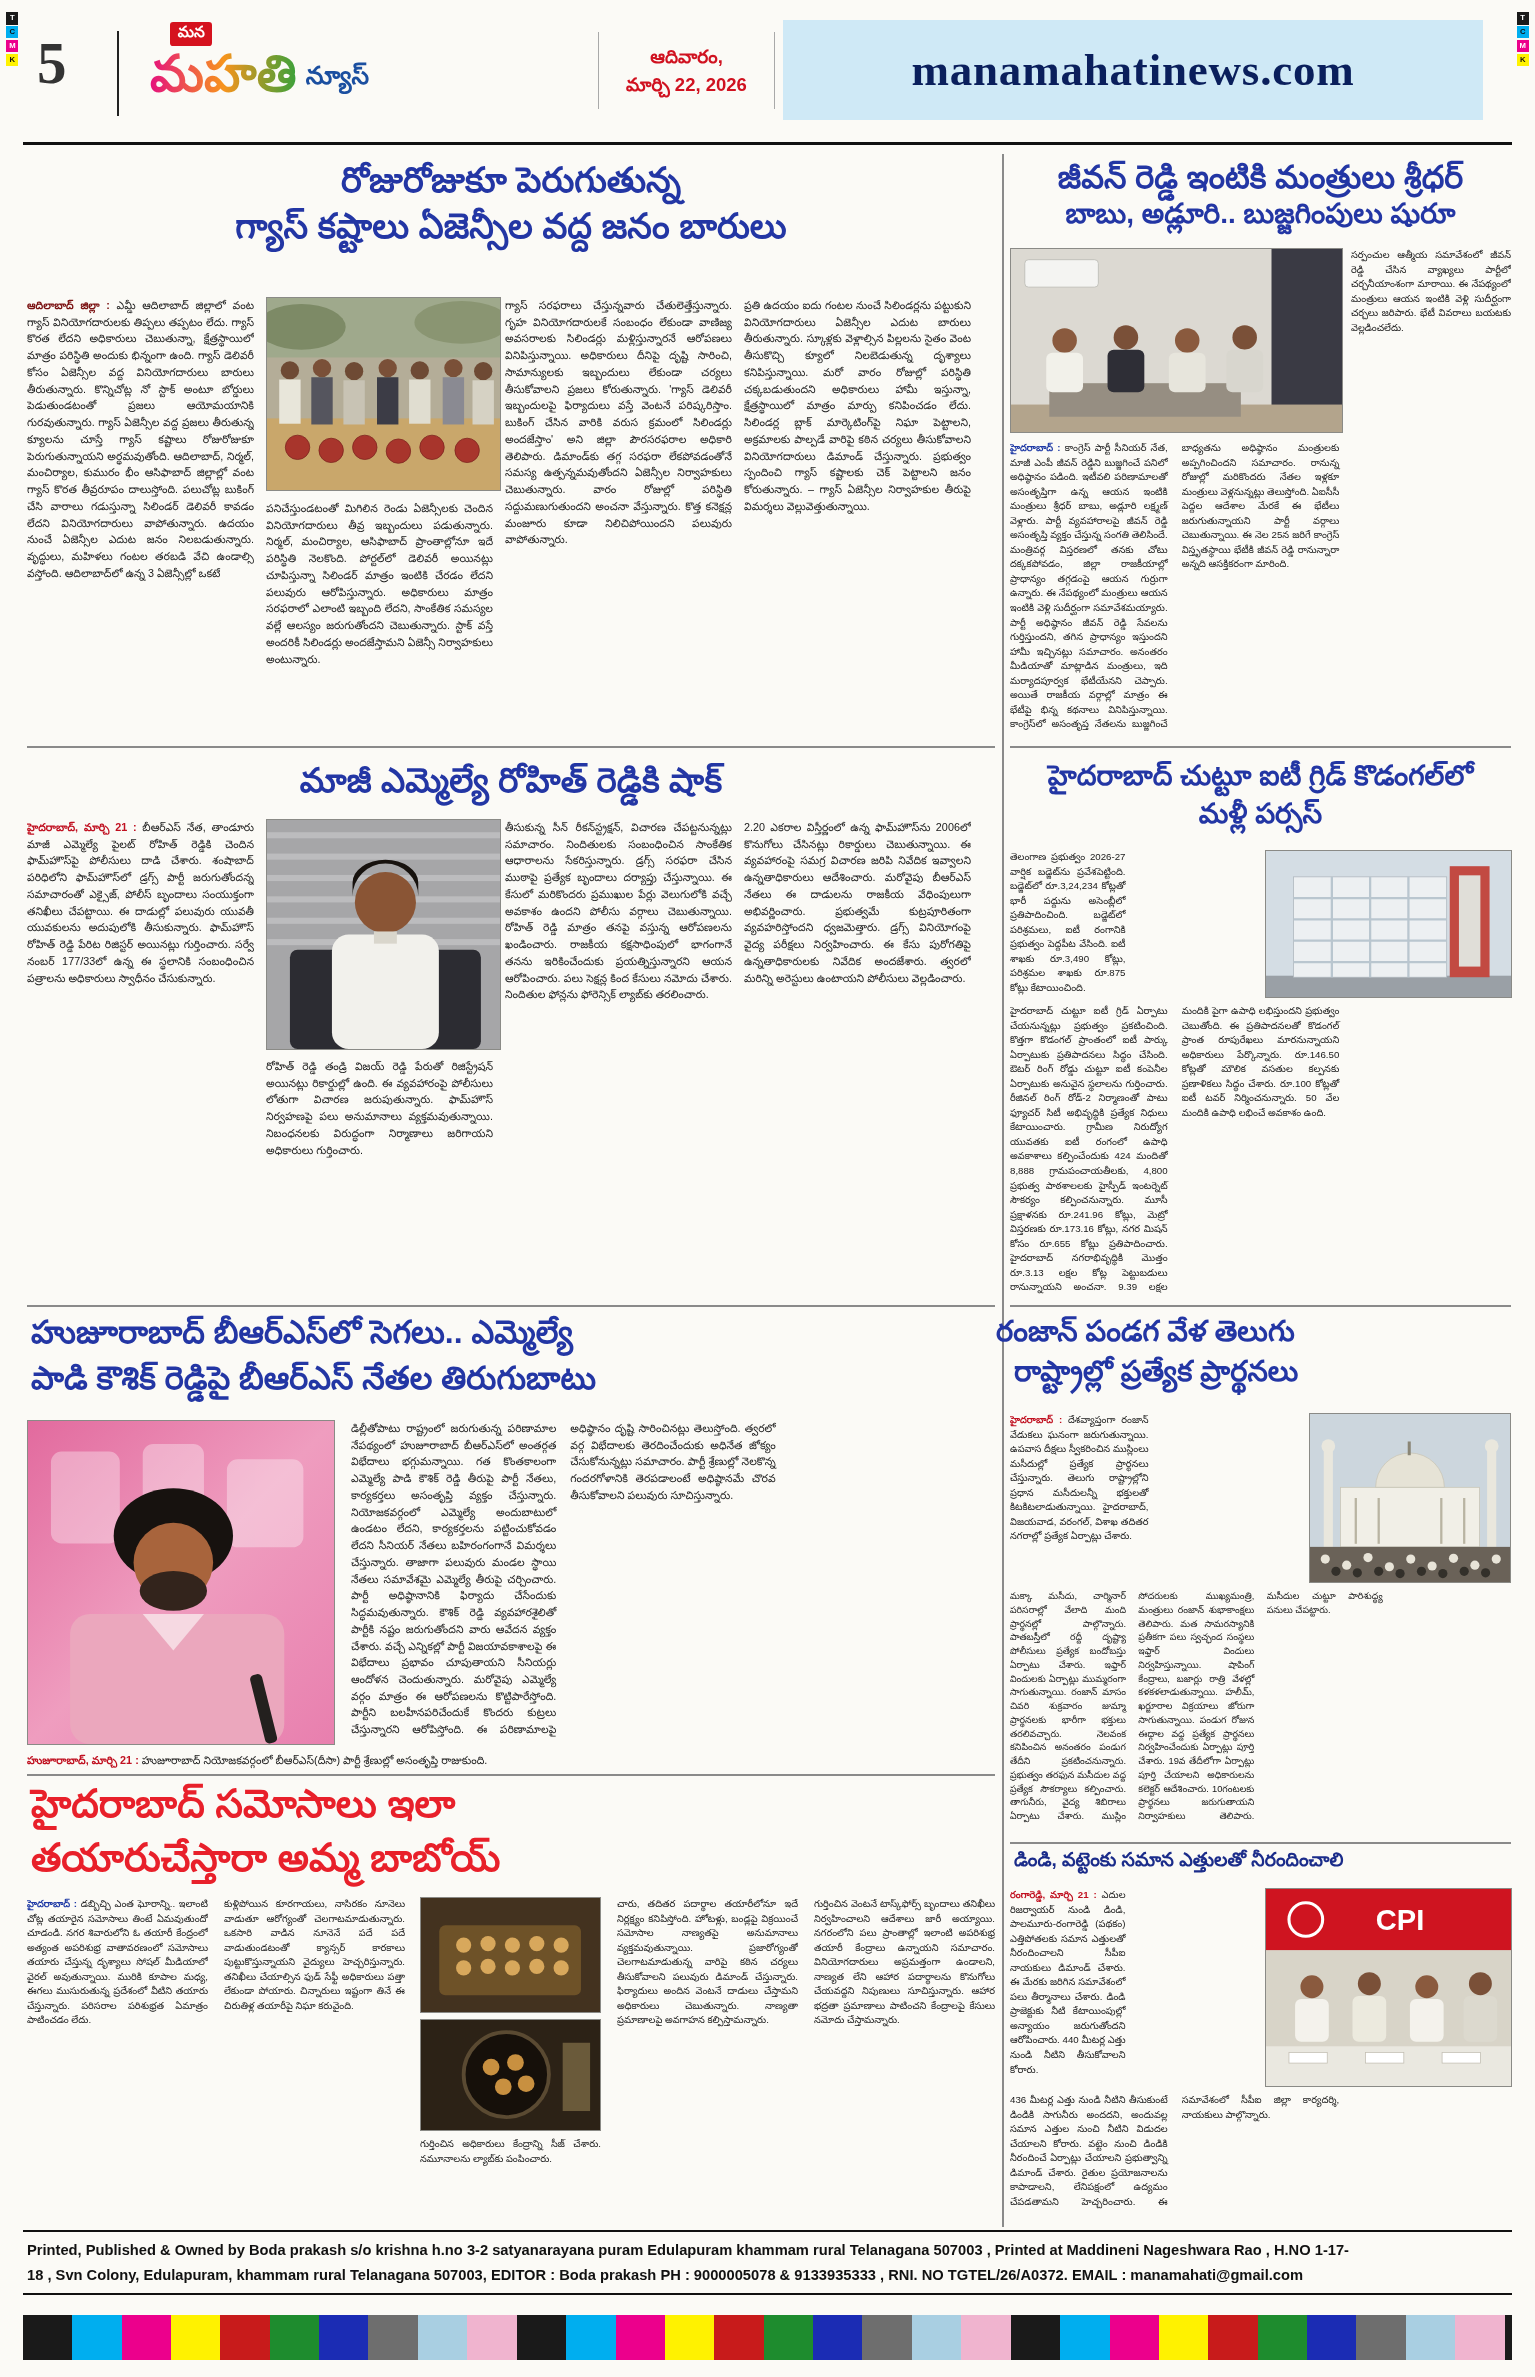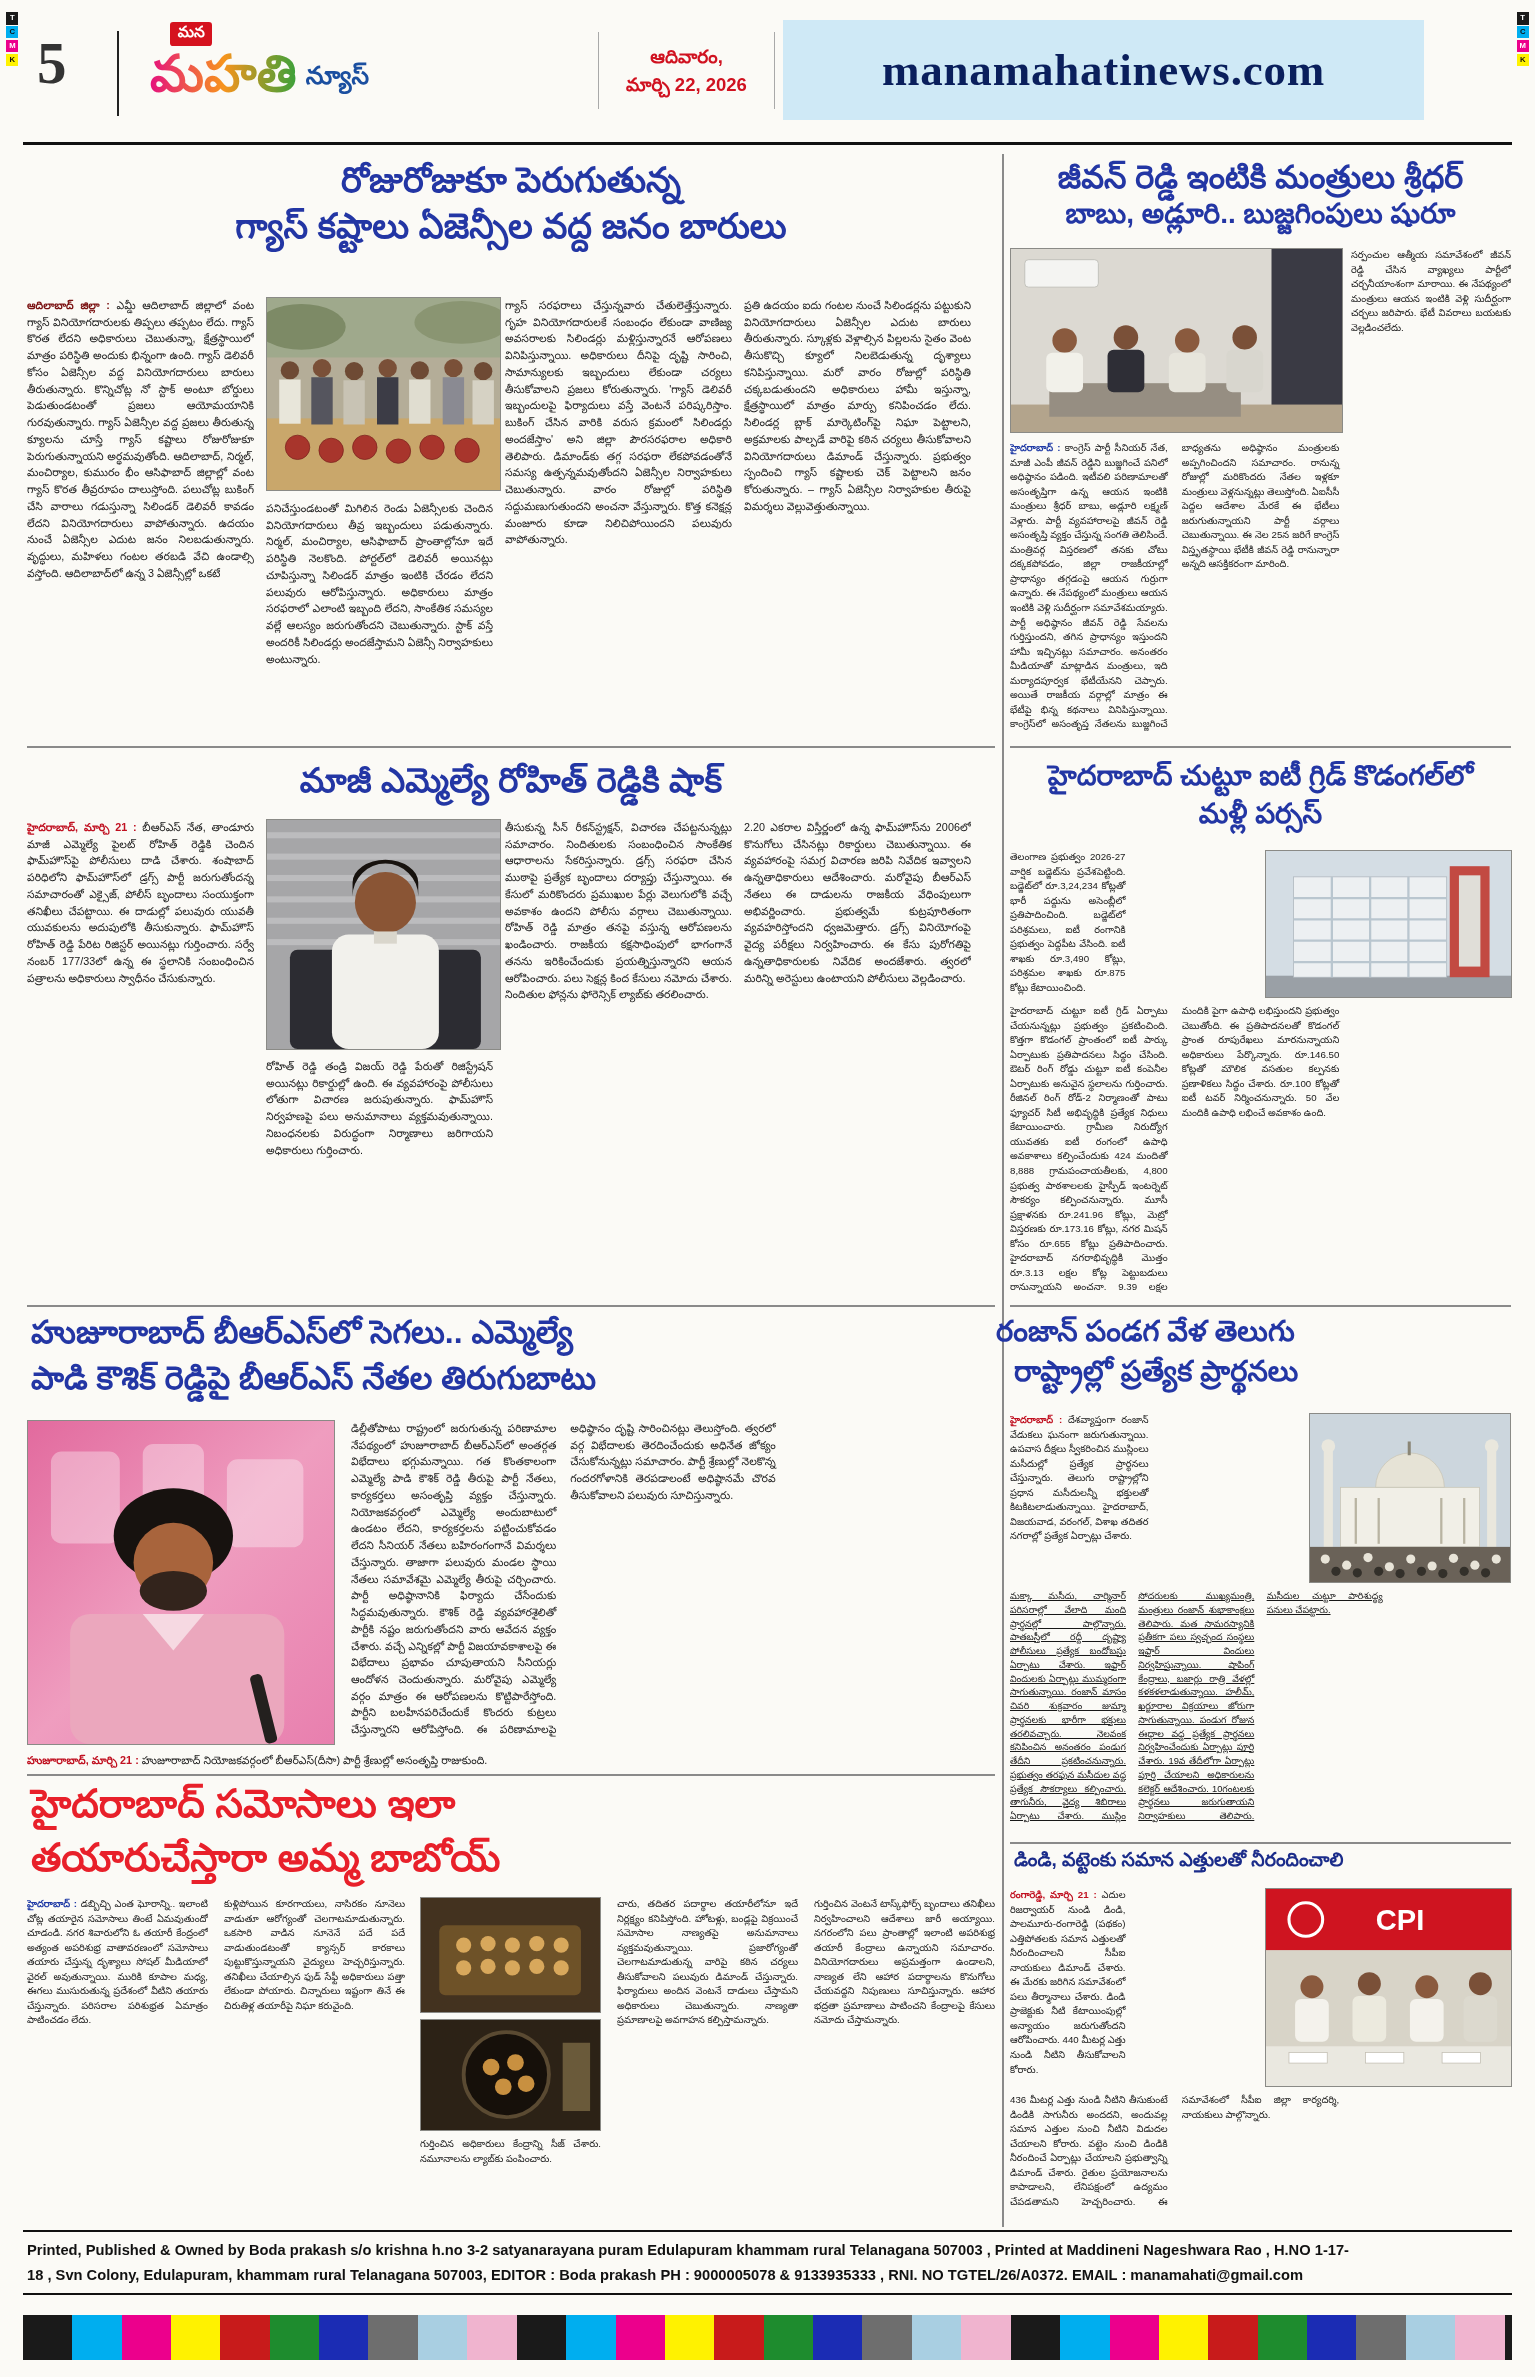--- a/index.html
+++ b/index.html
@@ -32,21 +32,21 @@
   .hl.center { text-align:center; }
   .hl.red { color:#e8202a; }
   .hl.navy { color:#1b2c8a; }
 
   
   .tx { font-size:10.8px; line-height:1.55; text-align:justify; color:#181818; overflow:hidden; column-fill:auto; }
   .tx.small { font-size:9.7px; line-height:1.5; }
   .tx.xsmall { font-size:9.3px; line-height:1.48; }
   .cols2 { column-count:2; column-gap:14px; }
   .cols3 { column-count:3; column-gap:14px; }
-  .cols4 { column-count:4; column-gap:12.3px;text-decoration:underline; }
+  .cols4 { column-count:4; column-gap:12.3px; }
   .dl-red { color:#c01020; font-weight:bold; }
   .dl-blue { color:#1f3aa5; font-weight:bold; }
   .dl-dark { color:#7a1010; font-weight:bold; }
 
   
   .photo { border:0.8px solid #8a8a86; background:#15803d; overflow:hidden; }
   .photo svg { width:100%; height:100%; display:block; }
 
   .footer-text { font-size:14.7px; font-weight:bold; color:#111; line-height:1.6; }
 
@@ -82,21 +82,21 @@
       <span class="logo-main">మహతి</span>
       <span class="logo-sub">న్యూస్</span>
     </span>
   </div>
 
   <div class="abs dateblock" style="left:598px; top:32px; height:77px; min-width:177px;">
     <div>ఆదివారం,</div>
     <div>మార్చి 22, 2026</div>
   </div>
 
-  <div class="abs siteblock" style="left:783px; top:20px; width:641px; height:100px;">
+  <div class="abs siteblock" style="left:783px; top:20px; width:700px; height:100px;">
     <span>manamahatinews.com</span>
   </div>
 
   <div class="abs rule" style="left:23px; top:142px; width:1489px; height:3.1px;"></div>
 
   <div class="abs thin-rule" style="left:1002px; top:154px; width:1.5px; height:2073px;"></div>
   <div class="abs thin-rule" style="left:27px; top:746px; width:968px; height:1.5px;"></div>
   <div class="abs thin-rule" style="left:27px; top:1305px; width:968px; height:1.5px;"></div>
   <div class="abs thin-rule" style="left:27px; top:1774px; width:968px; height:1.5px;"></div>
   <div class="abs thin-rule" style="left:1010px; top:746px; width:501px; height:1.5px;"></div>

